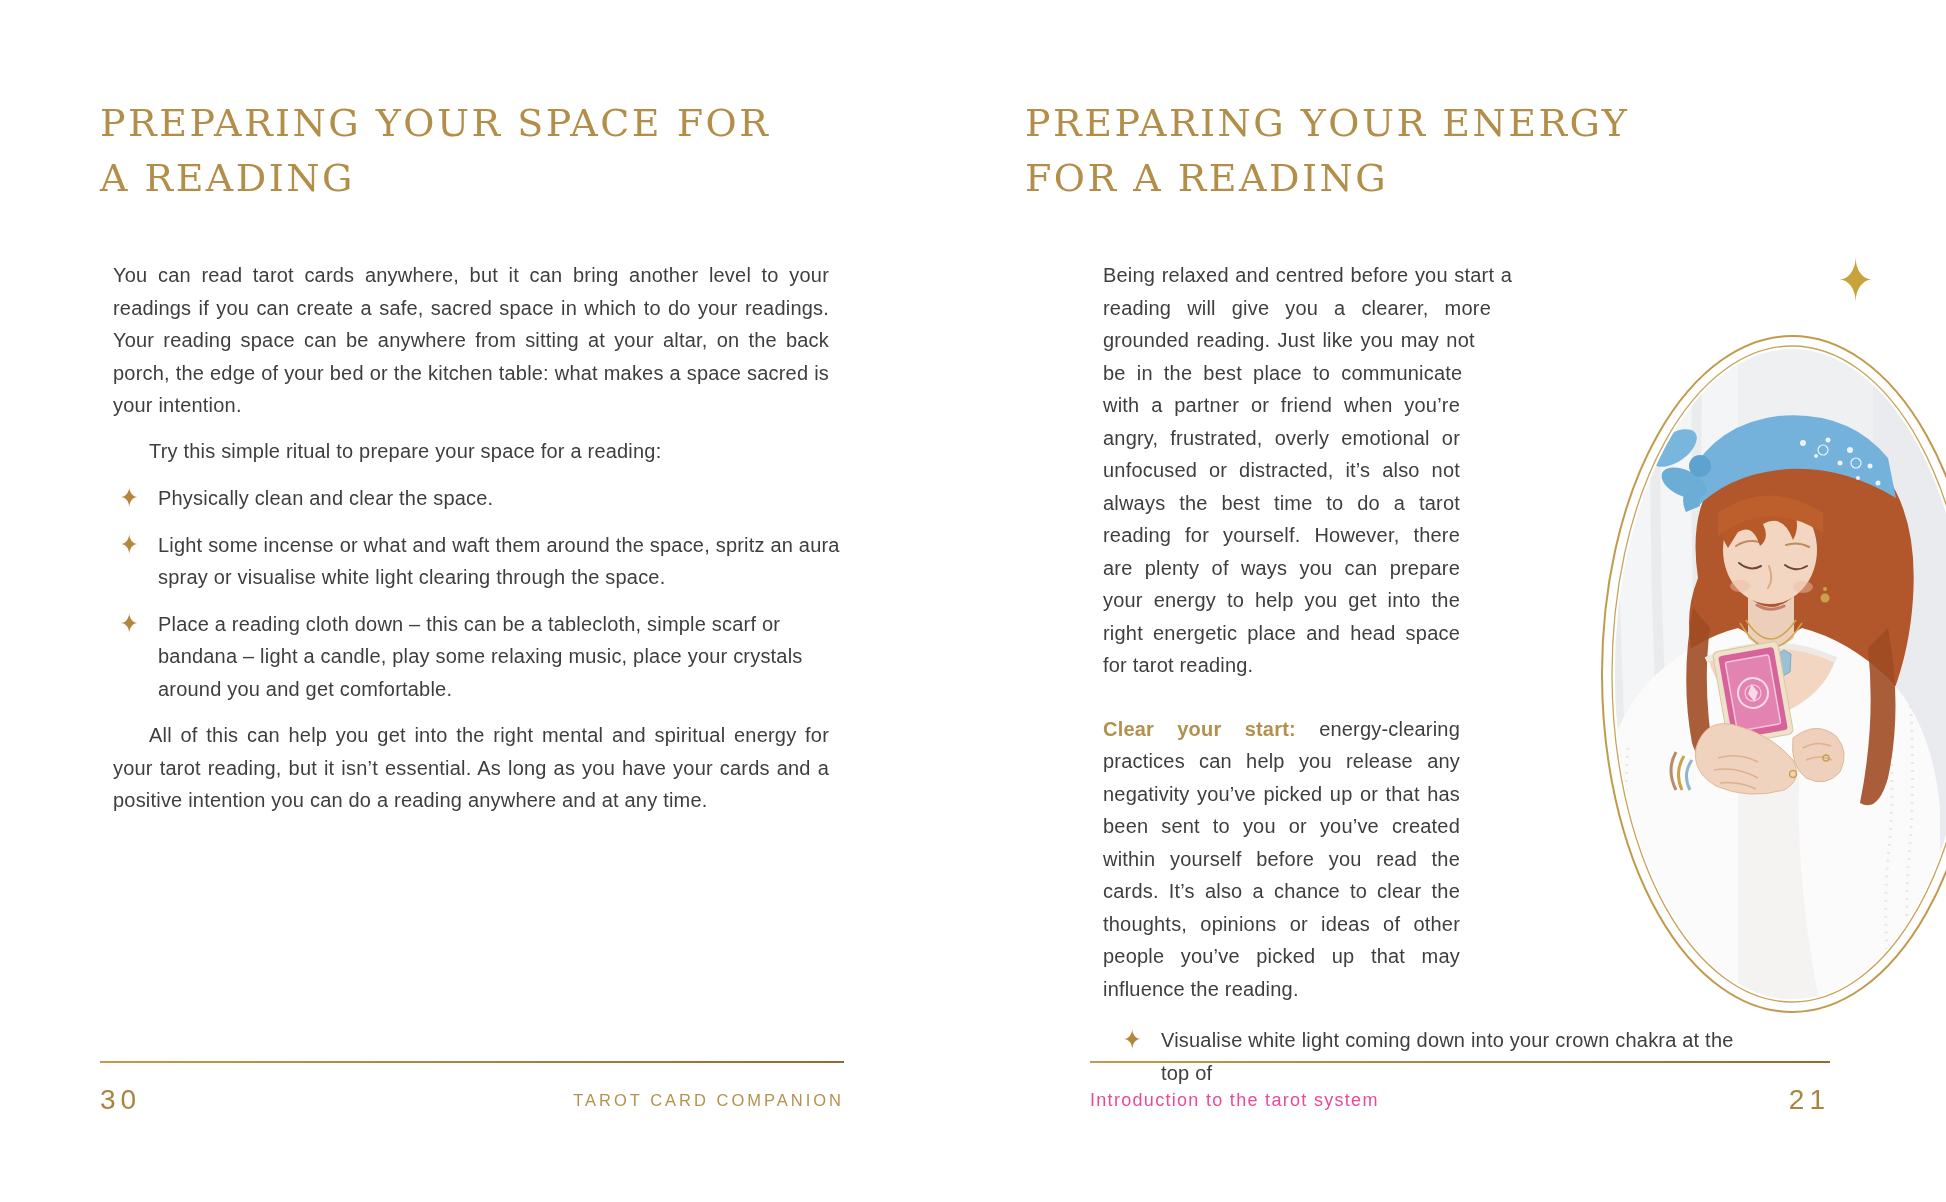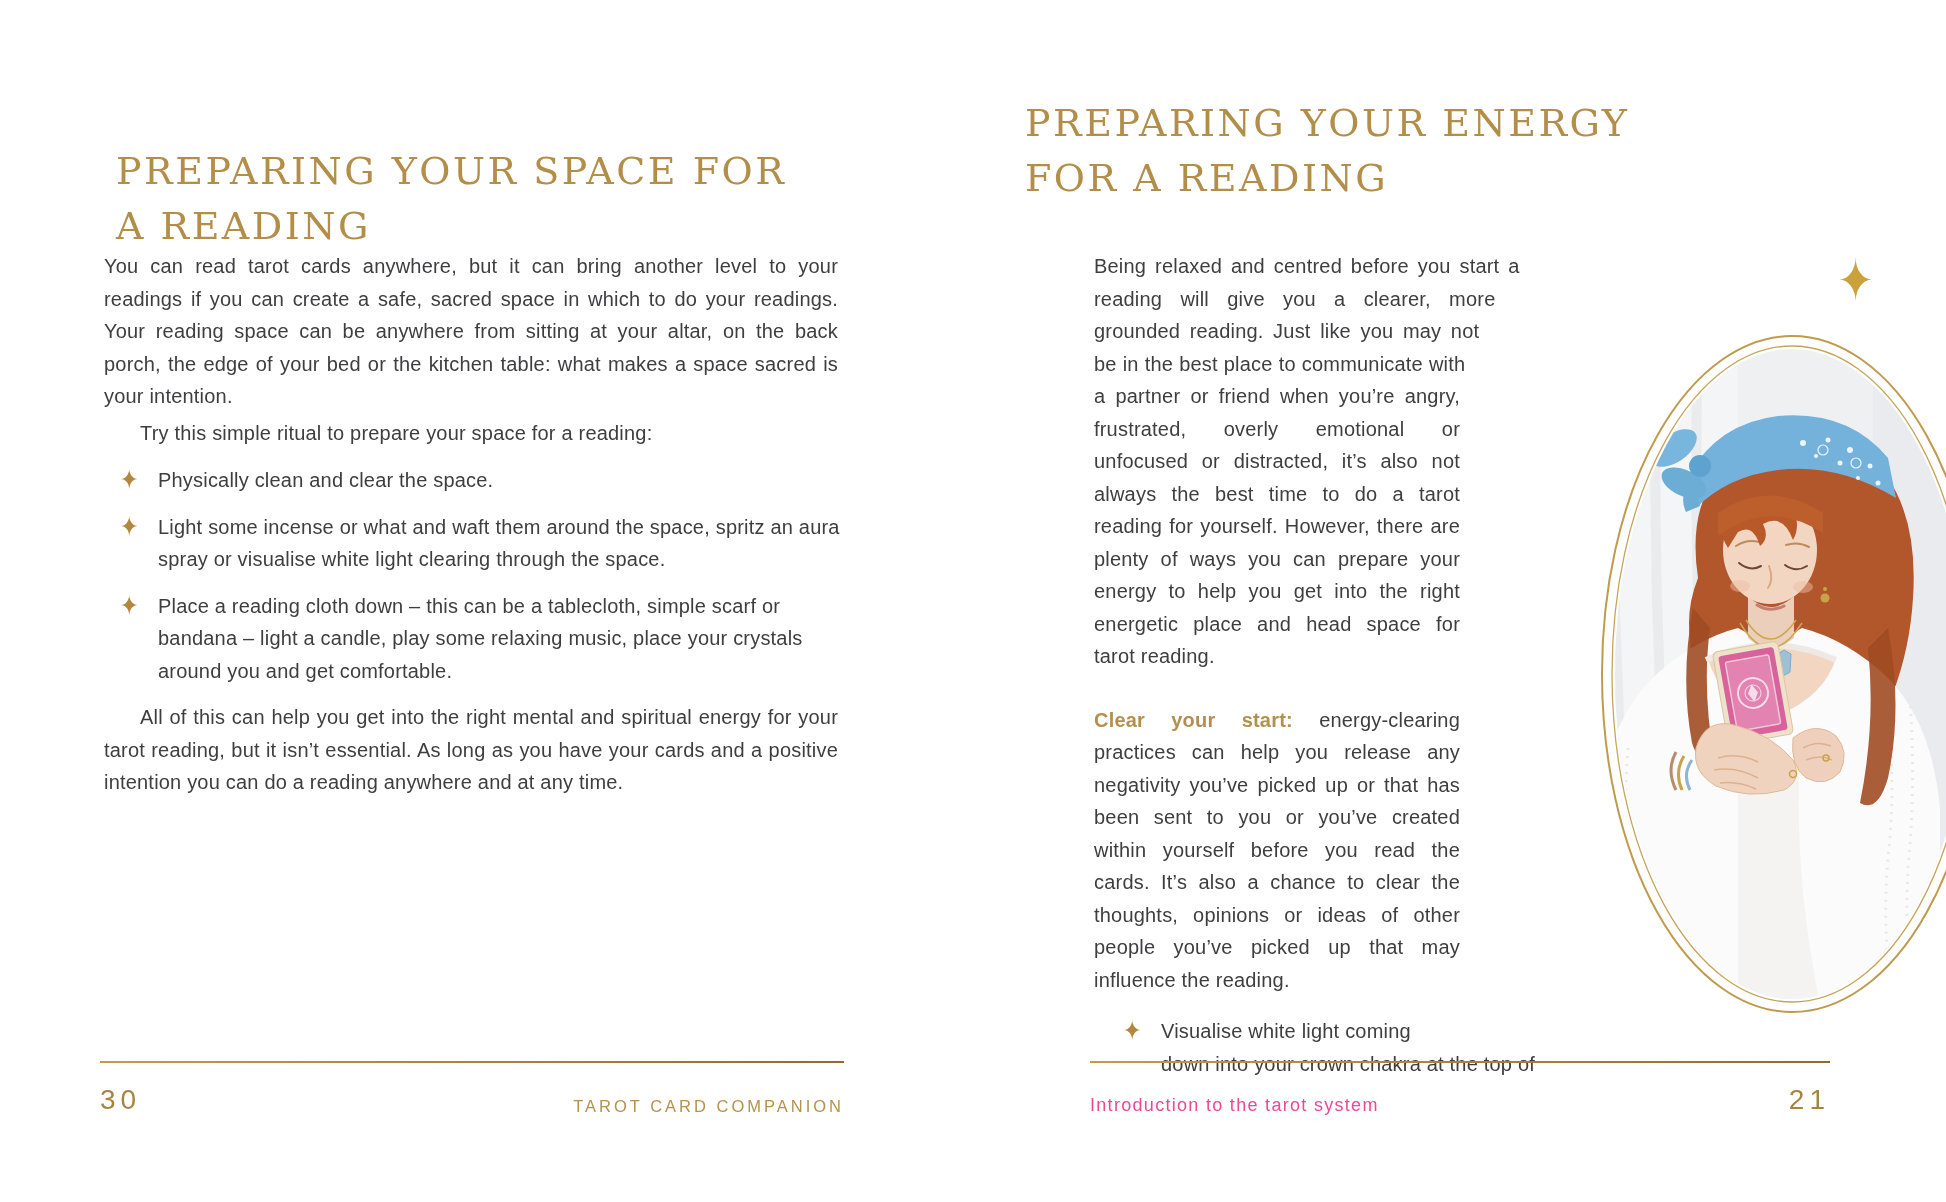--- a/index.html
+++ b/index.html
@@ -1,46 +1,46 @@
 <!DOCTYPE html>
 <html><head>
 <meta charset="utf-8">
 <style>
   html,body{margin:0;padding:0;background:#ffffff;}
   .spread{position:relative;width:1946px;height:1202px;background:#ffffff;overflow:hidden;
           font-family:"Liberation Sans",sans-serif;color:#3e3e40;}
   
   .page-title{position:absolute;top:96px;font-family:"DejaVu Serif",serif;font-weight:500;
               font-size:38px;line-height:55px;letter-spacing:2.5px;color:#b28e49;}
-  .page-title.left{left:116px;margin-top:48px;}
+  .page-title.left{left:100px;}
   .page-title.right{left:1025px;}
   
   .body-col{position:absolute;top:246px;font-size:20px;line-height:32.5px;letter-spacing:.2px;}
   .body-col.left{left:100px;width:742px;}
   .body-col.right{left:1090px;width:656px;}
-  .body-col p{margin:4px;}
+  .body-col p{margin:13px;}
   .just{text-align:justify;}
   .indent-line{text-indent:36px;}
   .para-follow{margin-top:26px;text-indent:36px;}
   ul.rituals{list-style:none;margin:15px 0 0 0;padding:0;}
   ul.rituals li{position:relative;padding-left:58px;margin-bottom:14px;}
   .body-col.right ul.rituals li{padding-left:71px;}
   ul.rituals .star{position:absolute;left:20px;top:1px;color:#b3873f;font-size:22px;line-height:30px;
                    transform:scaleY(1.25);transform-origin:center;}
   .body-col.right ul.rituals .star{left:33px;}
   .lead{font-weight:bold;color:#b3904e;}
   
   .wrap-spacer{float:right;width:300px;height:772px;margin-top:82px;
     shape-outside:polygon(300px 0px,124px 0px,79px 30px,54px 60px,39px 90px,24px 120px,14px 150px,14px 772px,300px 772px);}
   
   .footer{position:absolute;top:1061px;}
   .footer.left{left:100px;width:744px;}
   .footer.right{left:1090px;width:740px;}
   .footer .rule{height:2px;background:linear-gradient(90deg,#c59a48,#8e6c33);}
-  .footer .row{display:flex;justify-content:space-between;align-items:flex-end;margin-top:21px;}
+  .footer .row{display:flex;justify-content:space-between;align-items:center;margin-top:21px;}
   .page-num{font-size:28px;letter-spacing:5px;color:#a8853f;}
   .book-title{font-size:16.5px;letter-spacing:3px;color:#b5924c;font-weight:400;}
   .chapter-title{font-size:18px;letter-spacing:1.3px;color:#ec4899;}
   
   .sparkle{position:absolute;left:1838px;top:252px;color:#c9a23c;font-size:42px;line-height:42px;
            transform:scaleY(1.4);transform-origin:top center;}
   .photo{position:absolute;left:1588px;top:328px;width:358px;height:692px;}
 </style>
 </head>
 <body>

